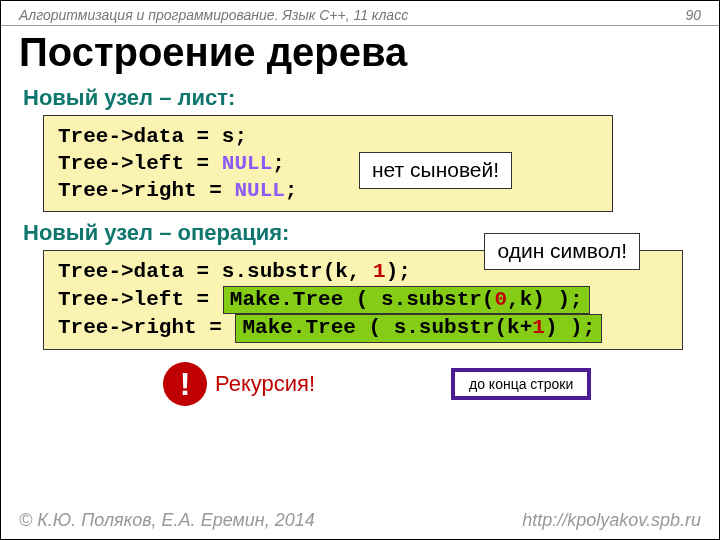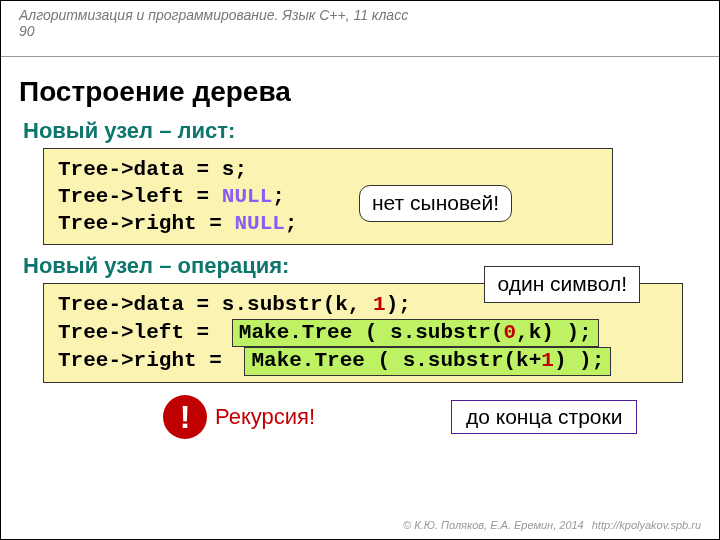--- a/index.html
+++ b/index.html
@@ -5,33 +5,31 @@
   * { box-sizing: border-box; margin: 0; padding: 0; }
   body {
     width: 720px; height: 540px;
     background: #fff;
     font-family: Arial, sans-serif;
     position: relative;
     border: 1px solid #000;
   }
   .header {
     display: flex; justify-content: space-between;
-    padding: 6px 18px 17px 18px;
+    padding: 6px 18px 2px 18px;
     font-style: italic;
     color: #777;
     font-size: 14px;
     border-bottom: 1px solid #999;
-    flex-direction: column;
   }
   .title {
-    font-size: 28px;
+    font-size: 40px;
     font-weight: bold;
     color: #000;
     padding: 4px 18px 6px 18px;
-    margin-top: 15px;
   }
   .content { padding: 0 22px; position: relative; }
   .subhead {
     font-size: 22px;
     font-weight: bold;
     color: #0f766e;
     margin: 4px 0 4px 0;
   }
   .codebox {
     background: #fbf3b2;
@@ -52,28 +50,28 @@
     position: absolute;
     background: #fff;
     border: 1px solid #333;
     font-family: Arial, sans-serif;
     font-weight: normal;
     font-size: 21px;
     padding: 4px 12px;
     color: #000;
     white-space: nowrap;
   }
-  .callout.sons { top: 36px; left: 315px; border-radius: 11px; }
+  .callout.sons { top: 36px; left: 315px; }
   .callout.onesym { top: -18px; right: 42px; margin-left: 40px; }
   .inlinebox {
     display: inline-block;
     border: 1px solid #333;
-    background: #bef264;
+    background: #84cc16;
     padding: 0 6px 0 6px;
-    margin: 0 10px;
+    margin: 0 1px;
     font-family: "Courier New", monospace;
     font-weight: bold;
   }
   .recursion-row {
     display: flex;
     align-items: center;
     gap: 8px;
     margin-top: 12px;
     margin-left: 140px;
   }
@@ -85,32 +83,32 @@
     font-size: 32px;
     font-weight: bold;
     display: flex; align-items: center; justify-content: center;
     font-family: Arial, sans-serif;
   }
   .rec-label { font-size: 22px; color: #c00000; font-weight: normal;}
   .end-callout {
     position: absolute;
     left: 450px;
     background: #fff;
-    border: 1px solid #4c1d95;
-    font-size: 21px;
+    border: 4px solid #4c1d95;
+    font-size: 14px;
     padding: 4px 14px;
     white-space: nowrap;
   }
   .footer {
     position: absolute;
     bottom: 8px; left: 0; right: 0;
-    display: flex; justify-content: flex-end;
+    display: flex; justify-content: space-between;
     padding: 0 18px;
     font-style: italic;
-    font-size: 11px;
+    font-size: 18px;
     color: #999;
     gap: 8px;
   }
 </style>
 </head>
 <body>
 
 <div class="header">
   <span>Алгоритмизация и программирование. Язык C++, 11 класс</span>
   <span>90</span>

